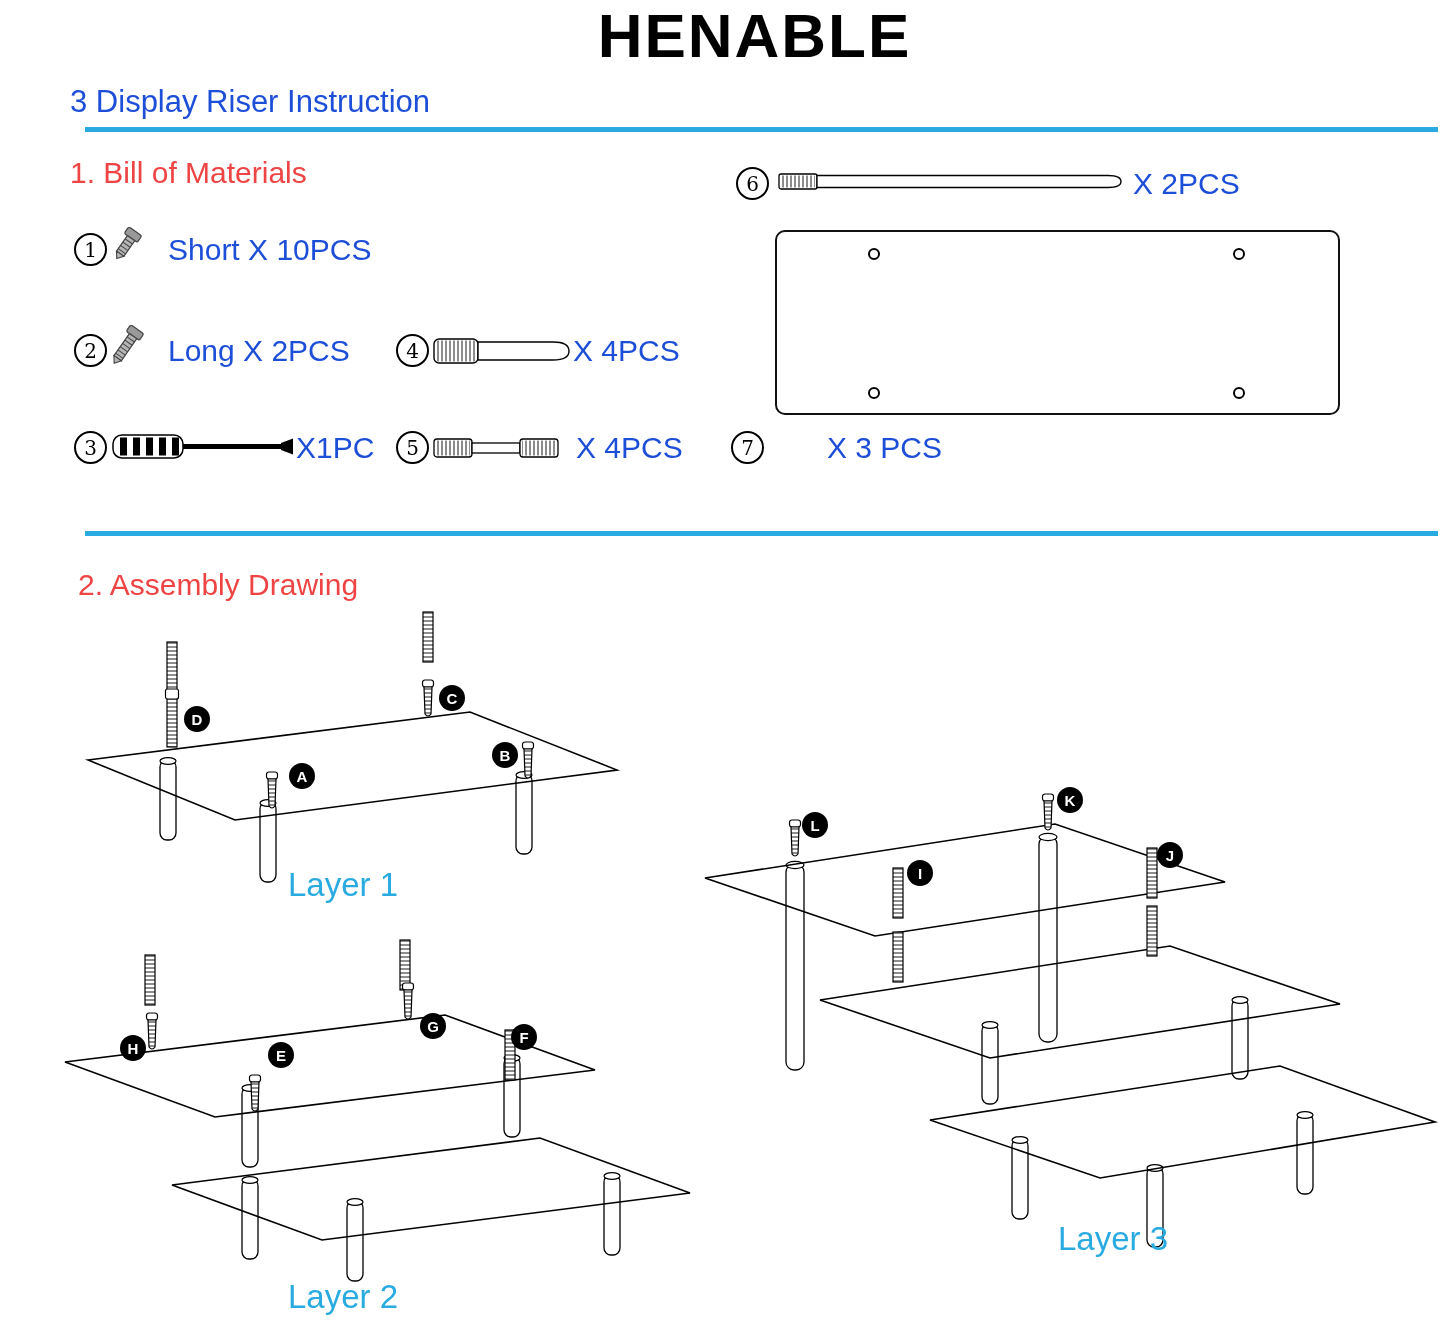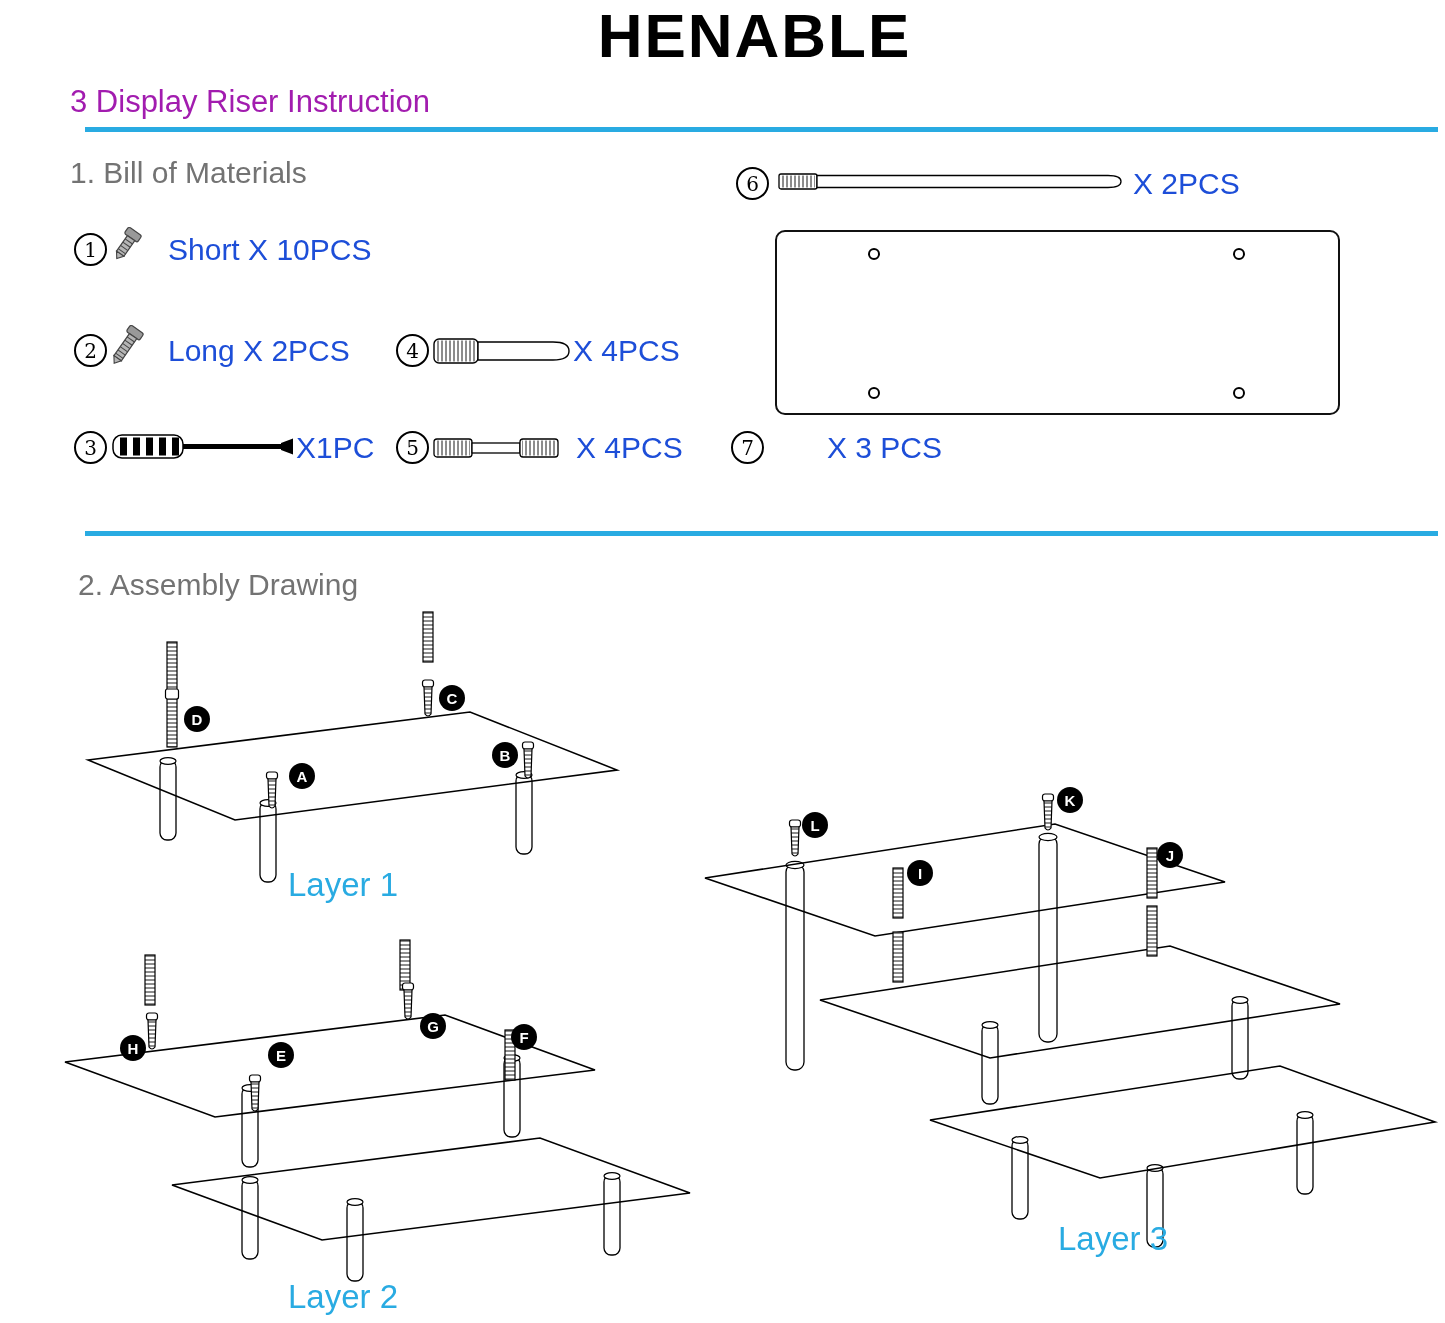--- a/index.html
+++ b/index.html
@@ -5,23 +5,23 @@
   * { margin:0; padding:0; box-sizing:border-box; }
   html,body { background:#fff; }
   body {
     width:1445px; height:1323px; position:relative; overflow:hidden;
     font-family:"Liberation Sans", sans-serif; color:#111;
   }
   .brand {
     position:absolute; top:0; left:0; width:100%; text-align:center;
     font-size:62px; font-weight:bold; letter-spacing:2px; color:#000;margin-left:32px;
   }
-  .subtitle { position:absolute; font-size:31px; color:#a21caf; }
+  .subtitle { position:absolute; font-size:31px; color:#1d4ed8; }
   .rule { position:absolute; height:5px; background:var(--accent,#29ABE2); }
-  .sec-title { position:absolute; font-size:30px; color:#737373; white-space:nowrap; }
+  .sec-title { position:absolute; font-size:30px; color:#ef4444; white-space:nowrap; }
   .label { position:absolute; font-size:30px; color:#1d4ed8; white-space:nowrap; }
   .cnum {
     position:absolute; width:33px; height:33px; border:2px solid #000; border-radius:50%;
     display:flex; align-items:center; justify-content:center;
     font-size:20px; font-family:"DejaVu Serif", serif; color:#000;
   }
   .marker {
     position:absolute; width:26px; height:26px; background:#000; color:#fff;
     border-radius:50%; display:flex; align-items:center; justify-content:center;
     font-size:15px; font-weight:bold; z-index:5;

